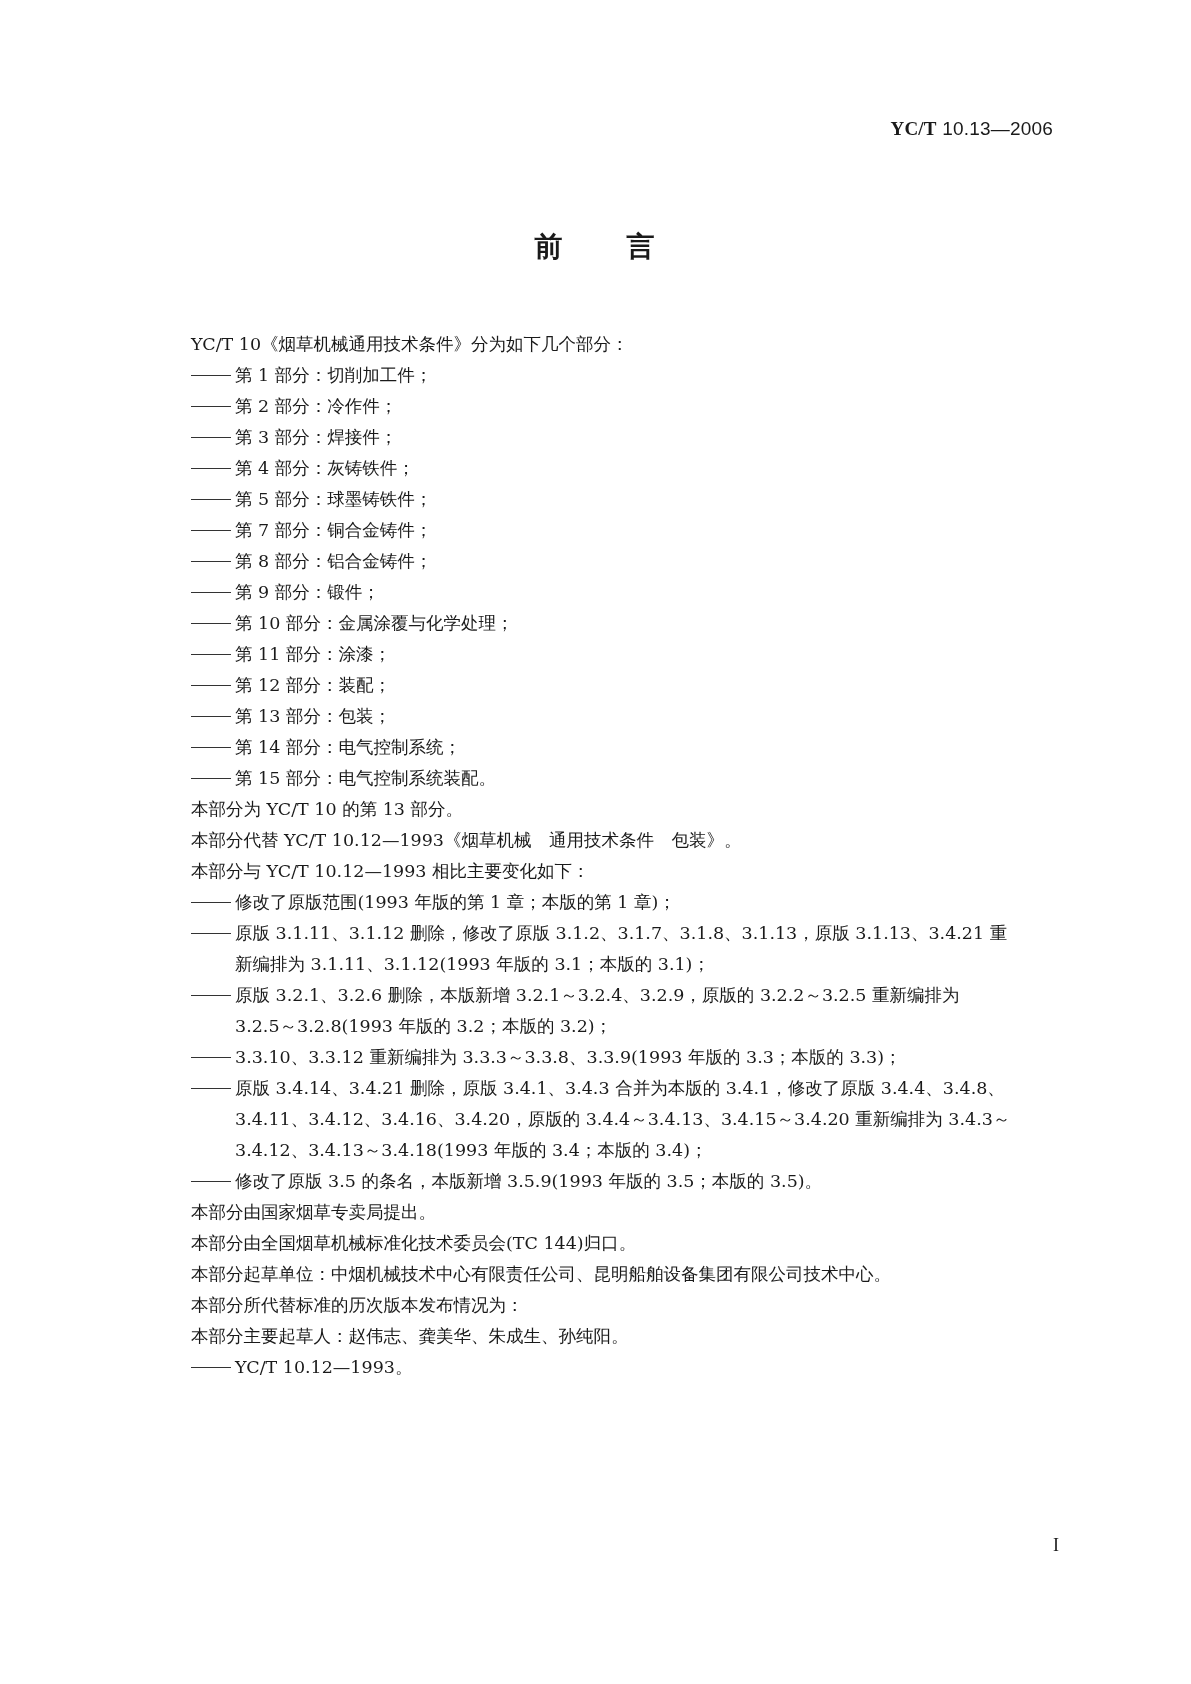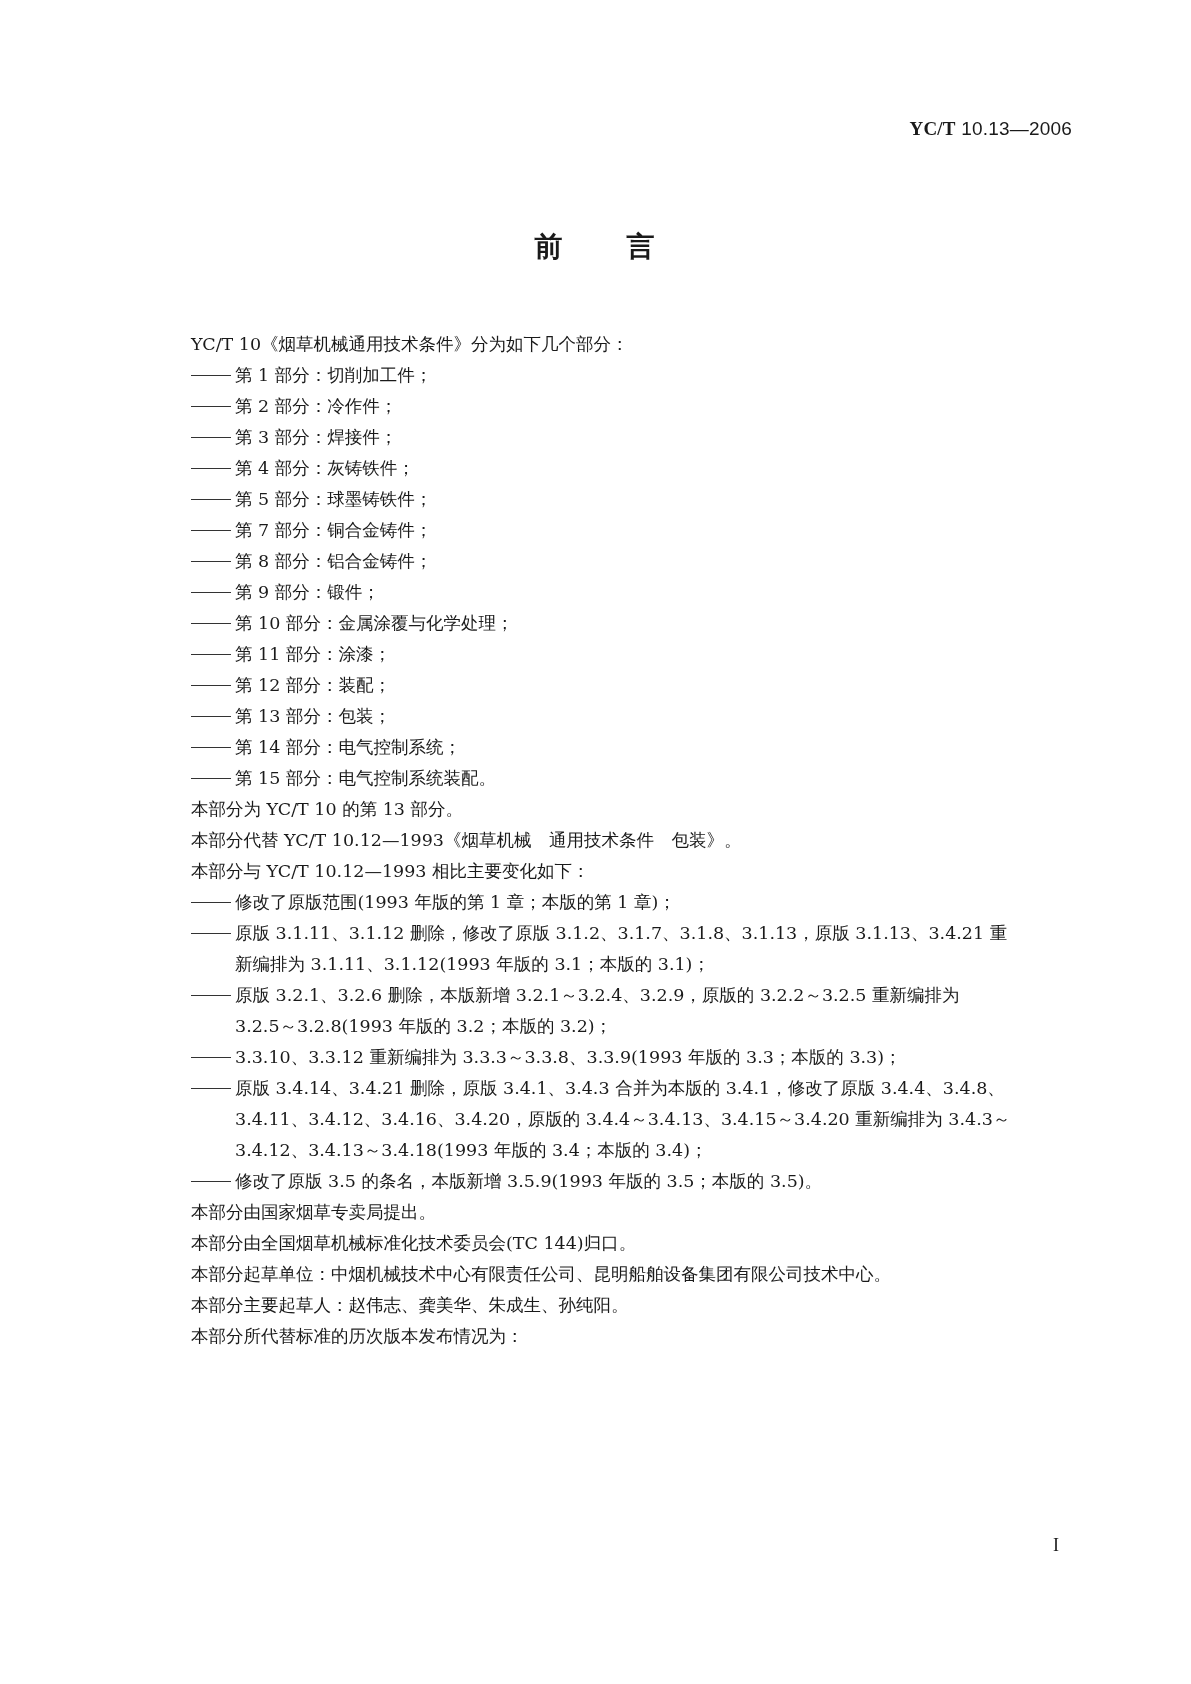--- a/index.html
+++ b/index.html
@@ -2,21 +2,21 @@
 <html><head>
   <meta charset="utf-8">
   <style>
     html, body { margin: 0; padding: 0; background: #ffffff; }
     body {
       width: 1191px; height: 1684px; position: relative; overflow: hidden;
       font-family: "DejaVu Serif", "Liberation Serif", serif;
       color: #1a1a1a;
     }
     .std-code {
-      position: absolute; right: 119px; top: 118px;
+      position: absolute; right: 138px; top: 118px;
       font-size: 19px; letter-spacing: 0.2px;
       font-family: "Liberation Sans", "DejaVu Sans", sans-serif;
     }
     .std-code .prefix { font-family: "Liberation Serif", "DejaVu Serif", serif; font-weight: bold; }
     .title {
       position: absolute; left: 0; right: 0; top: 228px;
       text-align: center; font-size: 28px; font-weight: bold;
       font-family: "DejaVu Sans", "Liberation Sans", sans-serif;
       letter-spacing: 2px;
     }
@@ -102,17 +102,18 @@
     </div>
     <div class="dash-item">
       <span class="dash"></span>
       <div class="wrap-line">修改了原版 3.5 的条名，本版新增 3.5.9(1993 年版的 3.5；本版的 3.5)。</div>
     </div>
   </div>
 
   <div class="line">本部分由国家烟草专卖局提出。</div>
   <div class="line">本部分由全国烟草机械标准化技术委员会(TC 144)归口。</div>
   <div class="line">本部分起草单位：中烟机械技术中心有限责任公司、昆明船舶设备集团有限公司技术中心。</div>
+  <div class="line">本部分所代替标准的历次版本发布情况为：</div>
   <div class="line">本部分主要起草人：赵伟志、龚美华、朱成生、孙纯阳。</div>
-  <div class="line">本部分所代替标准的历次版本发布情况为：</div>
+  <div class="line dash-item"><span class="dash"></span><span>YC/T 10.12—1993。</span></div>
 </div>
 
 <div class="page-no">I</div>
 
 </body></html>

